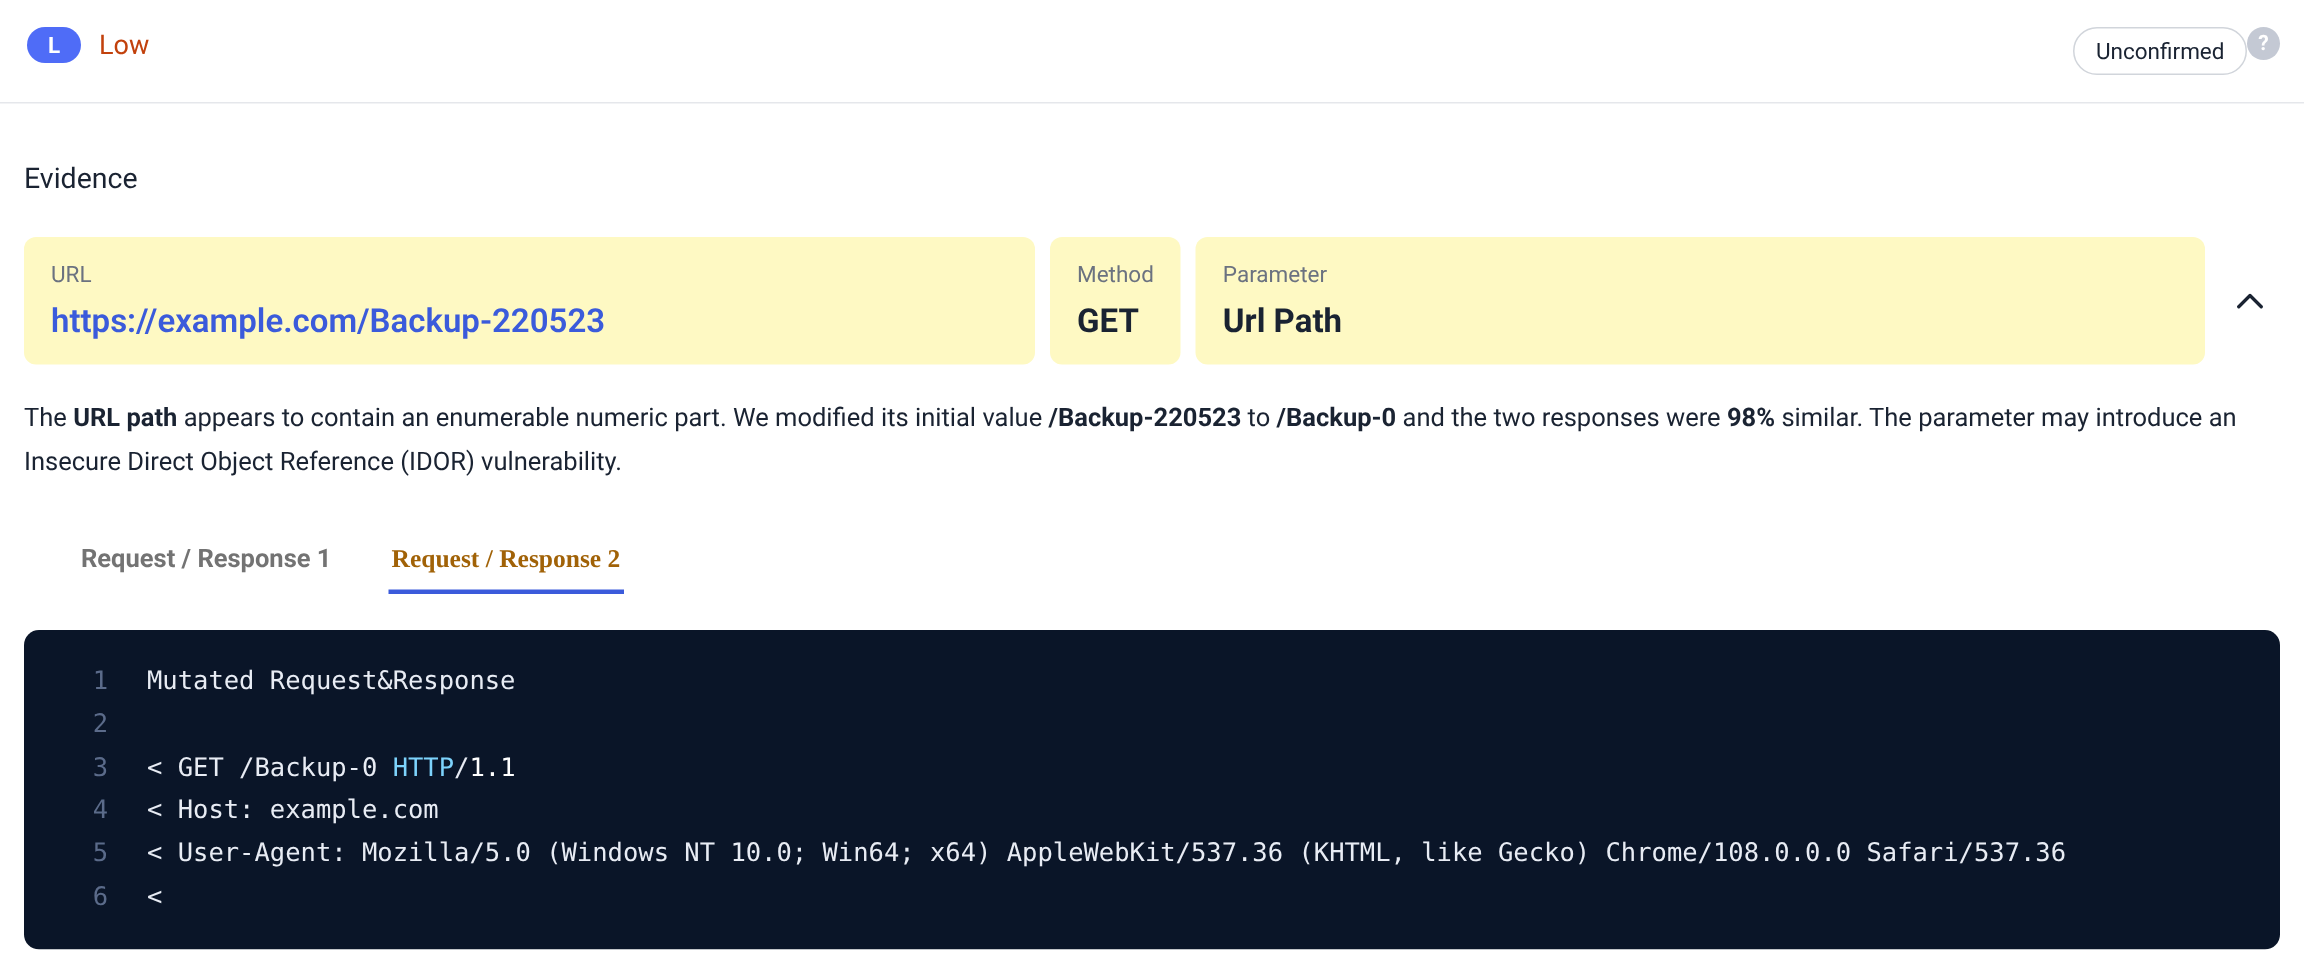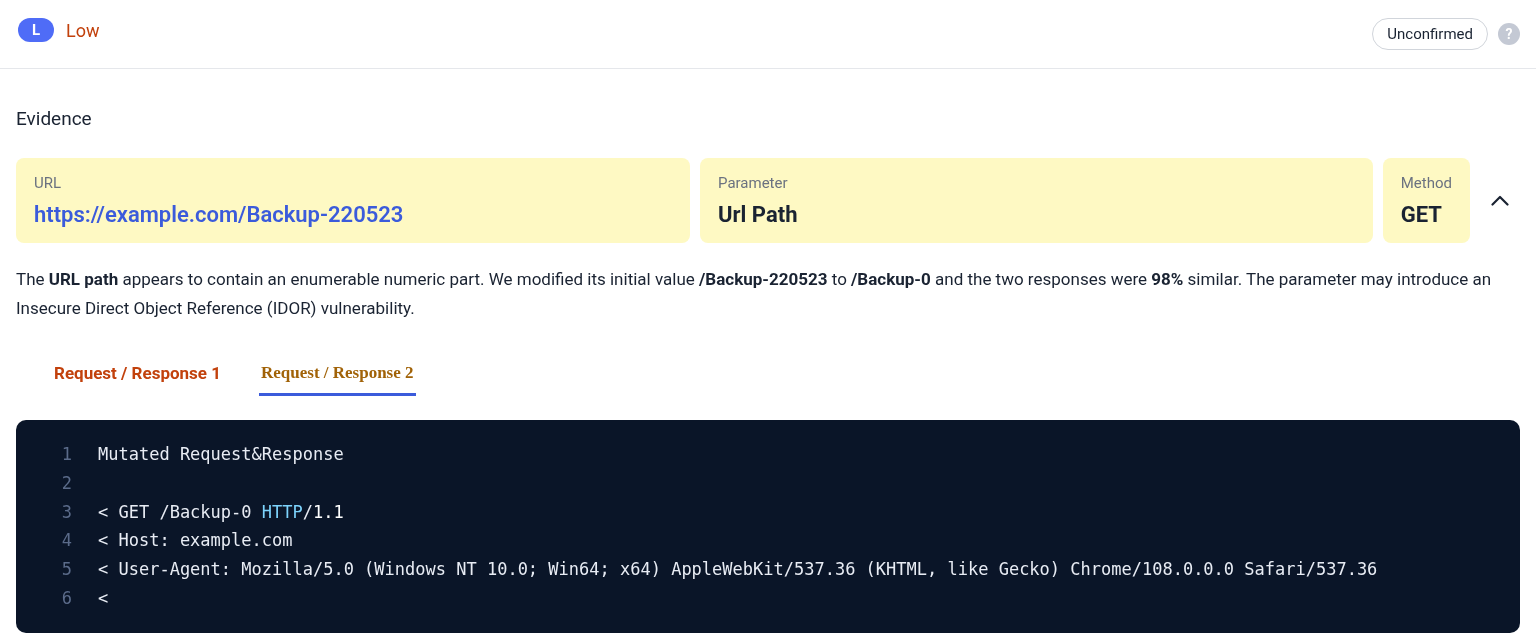--- a/index.html
+++ b/index.html
@@ -21,21 +21,21 @@
   .sev-badge {
     width: 36px; height: 24px;
     background: #4f6cf7;
     color:#fff;
     border-radius: 12px;
     display:flex; align-items:center; justify-content:center;
     font-weight:700; font-size:15px;
   }
   .sev-label { font-size:18px; color:#c2410c; }
   .title { font-size:22px; font-weight:700; color:#1a2332; }
-  .header-right { display:flex; align-items:center; gap:10px; }
+  .header-right { display:flex; align-items:flex-start; }
   .status-pill {
     border:1px solid #d1d5db;
     border-radius: 18px;
     padding: 6px 14px;
     font-size:15px;
     color:#1a2332;
     background:#fff;
   }
   .help-circle {
     width:22px; height:22px; border-radius:50%;
@@ -63,21 +63,21 @@
     cursor:pointer;
   }
   .description {
     font-size:17px; line-height:1.7; color:#1a2332;
     margin-bottom: 30px;
     padding-right: 20px;
   }
   .description strong { font-weight:700; }
   .tabs { display:flex; gap:36px; padding-left:36px; margin-bottom: 24px; }
   .tab {
-    font-size:17px; font-weight:700; color:#c2410c;
+    font-size:17px; font-weight:700; color:#737373;
     padding: 10px 2px; cursor:pointer;
     border-bottom: 3px solid transparent;
   }
   .tab.active { color:#a16207; border-bottom-color:#3b5bdb;font-family:Liberation Serif, serif; }
   .code-block {
     background:#0a1528;
     border-radius:10px;
     padding: 20px 0;
     font-family: "SF Mono", ui-monospace, Menlo, Consolas, monospace;
     font-size:17px;
@@ -110,27 +110,27 @@
 </div>
 
 <div class="content">
   <div class="section-title">Evidence</div>
 
   <div class="info-row">
     <div class="info-box url">
       <div class="info-label">URL</div>
       <a class="info-value link">https://example.com/Backup-220523</a>
     </div>
+    <div class="info-box method">
+      <div class="info-label">Method</div>
+      <div class="info-value">GET</div>
+    </div>
     <div class="info-box param">
       <div class="info-label">Parameter</div>
       <div class="info-value">Url Path</div>
-    </div>
-    <div class="info-box method">
-      <div class="info-label">Method</div>
-      <div class="info-value">GET</div>
     </div>
     <div class="collapse-btn">
       <svg width="18" height="11" viewBox="0 0 18 11" fill="none">
           <path d="M1.5 9.5 L9 2 L16.5 9.5" stroke="#1a2332" stroke-width="2.2" stroke-linecap="round" stroke-linejoin="round"></path>
         </svg>
     </div>
   </div>
 
   <div class="description">
     <span>The </span><strong>URL path</strong><span> appears to contain an enumerable numeric part. We modified its initial value </span><strong>/Backup-220523</strong><span> to </span><strong>/Backup-0</strong><span> and the two responses were </span><strong>98%</strong><span> similar. The parameter may introduce an Insecure Direct Object Reference (IDOR) vulnerability.</span>

